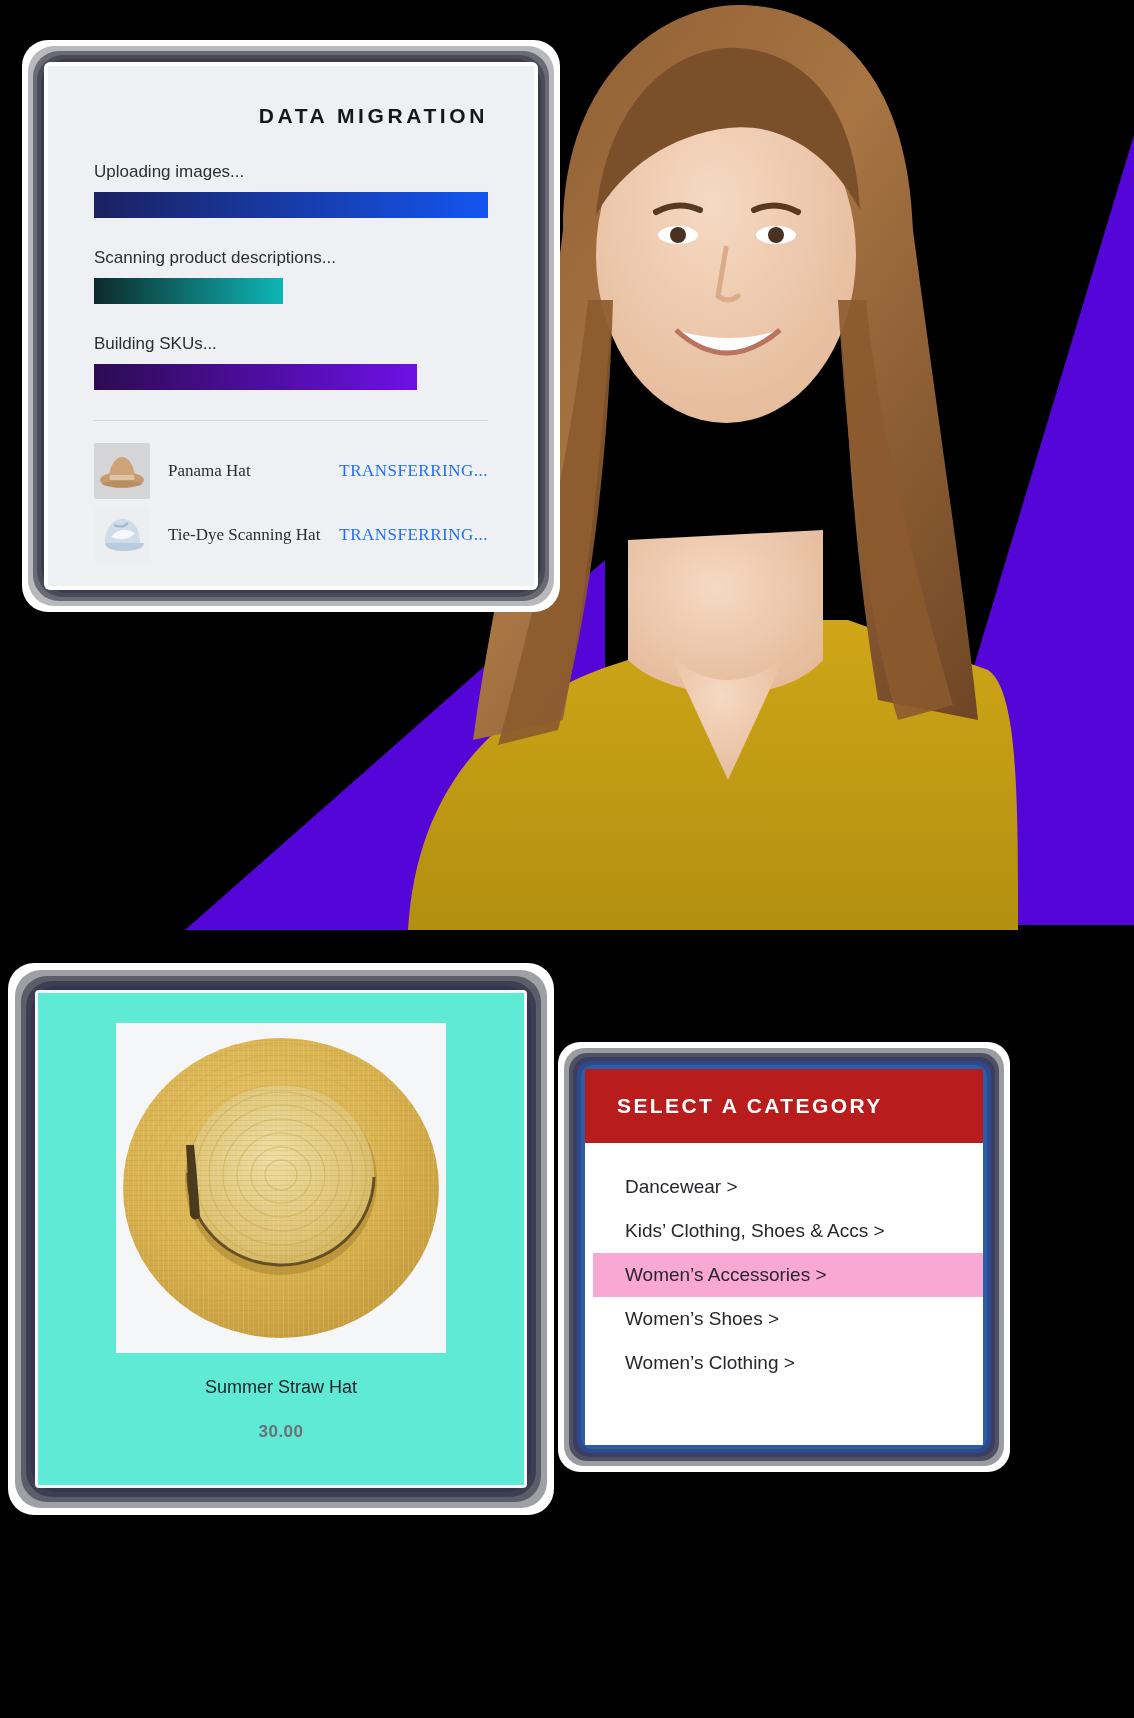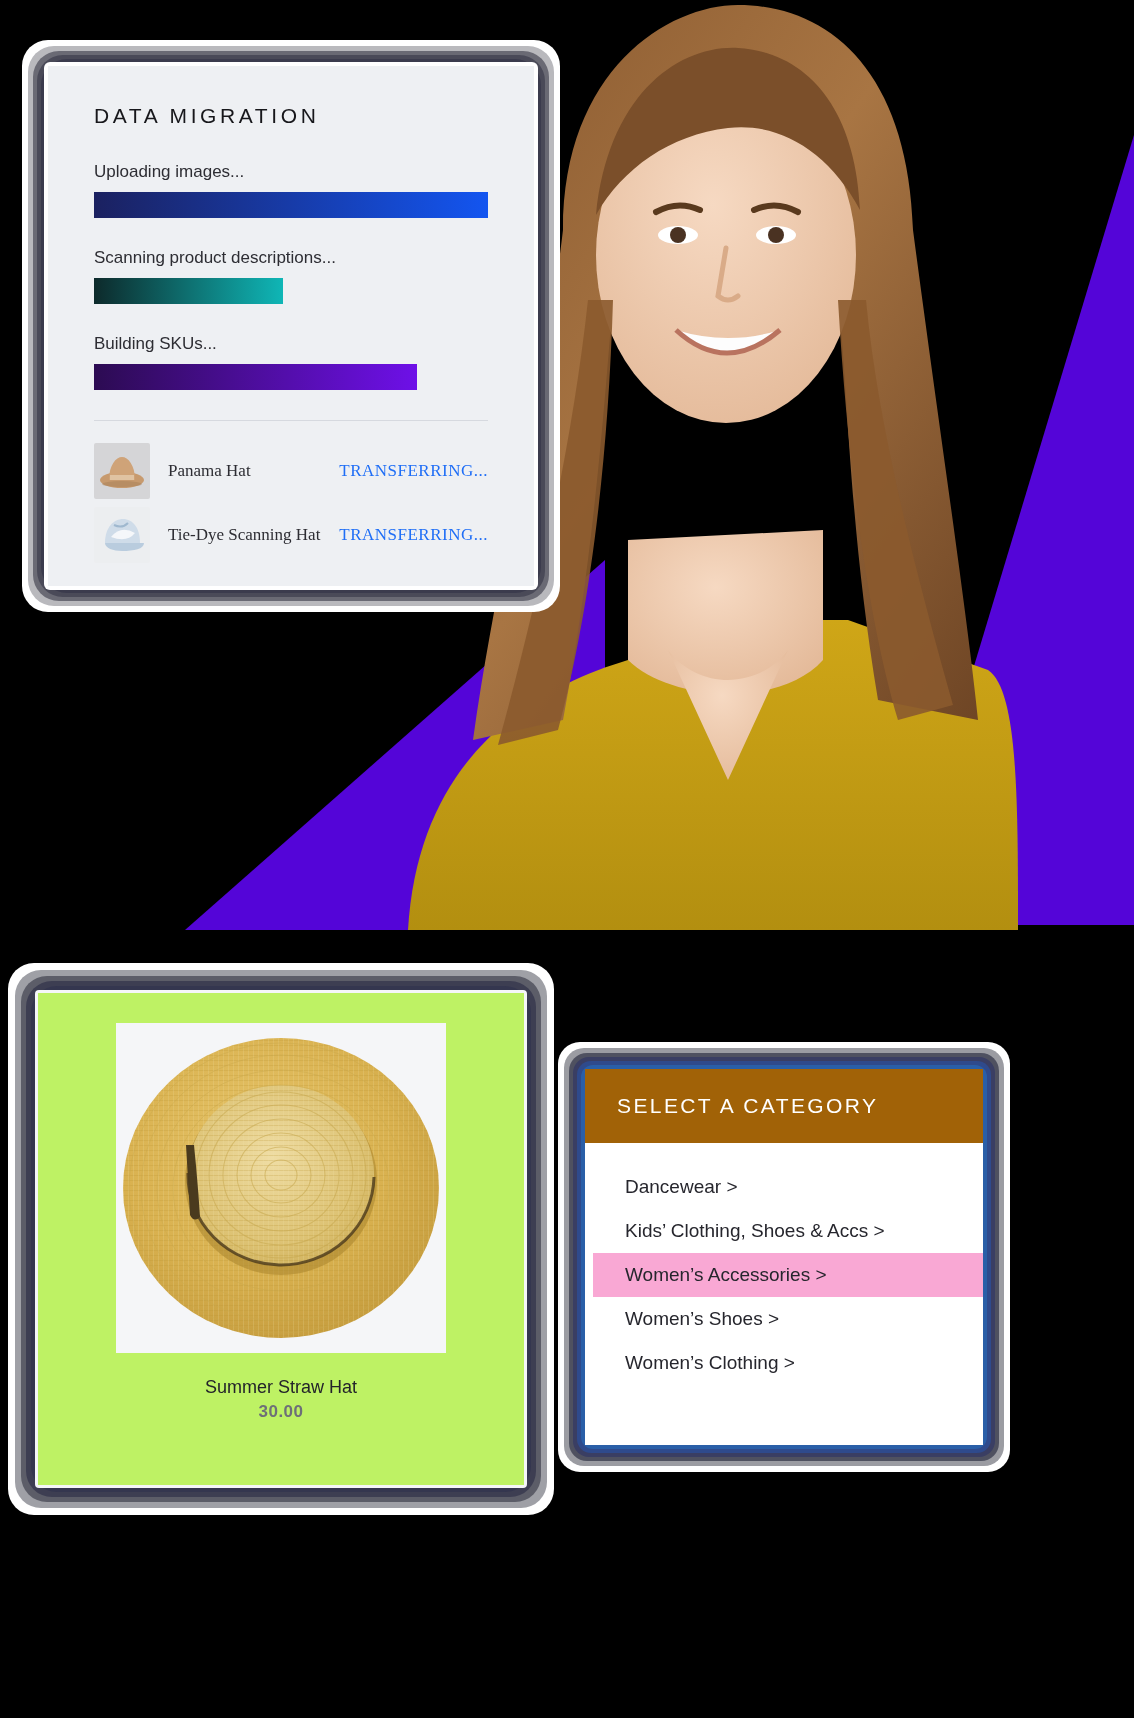--- a/index.html
+++ b/index.html
@@ -23,56 +23,56 @@
   
   #card-migration{left:22px;top:40px;width:538px;height:572px;}
   #card-migration .l0{left:0;top:0;right:0;bottom:0;background:#fff;}
   #card-migration .l1{left:6px;top:6px;right:6px;bottom:6px;background:#b9b9bd;}
   #card-migration .l2{left:11px;top:11px;right:11px;bottom:11px;background:#6a6a74;}
   #card-migration .l3{left:15px;top:15px;right:15px;bottom:15px;background:#4a4a58;}
   #card-migration .l4{left:19px;top:19px;right:19px;bottom:19px;background:#3b3b4d;}
   #card-migration .l5{left:22px;top:22px;right:22px;bottom:22px;background:#fff;border-radius:6px;}
   .mig-body{position:absolute;left:26px;top:26px;right:26px;bottom:26px;
             background:#eef0f3;padding:38px 46px 0 46px;box-sizing:border-box;overflow:hidden;}
-  .mig-title{font-size:21px;letter-spacing:3.6px;font-weight:400;color:#17171b;margin:0 0 34px 0;}
+  .mig-title{font-size:21px;letter-spacing:3.6px;font-weight:700;color:#17171b;margin:0 0 34px 0;text-align:right;}
   .mig-label{font-size:17px;color:#2d2d33;margin:0 0 10px 0;}
   .mig-bar{height:26px;margin:0 0 30px 0;}
   .mig-rule{height:1px;background:#d6d9df;margin:14px 0 22px 0;}
   .mig-row{display:flex;align-items:center;margin-bottom:8px;font-family:Liberation Serif, serif;}
   .thumb{width:56px;height:56px;flex:0 0 56px;margin-right:18px;border-radius:2px;overflow:hidden;}
   .thumb svg{display:block;}
   .mig-name{font-size:17px;color:#2d2d33;flex:1 1 auto;}
   .mig-status{font-size:17px;letter-spacing:.5px;color:#1f6ef6;white-space:nowrap;}
 
   
   #card-product{left:8px;top:963px;width:546px;height:552px;}
   #card-product .l0{left:0;top:0;right:0;bottom:0;background:#fff;}
   #card-product .l1{left:7px;top:7px;right:7px;bottom:7px;background:#9fa0a6;}
   #card-product .l2{left:13px;top:13px;right:13px;bottom:13px;background:#5c5d68;}
   #card-product .l3{left:18px;top:18px;right:18px;bottom:18px;background:#3d3e52;}
   #card-product .l4{left:23px;top:23px;right:23px;bottom:23px;background:#34364f;}
   #card-product .l5{left:27px;top:27px;right:27px;bottom:27px;background:#f5f6f8;border-radius:4px;}
   .prod-body{position:absolute;left:30px;top:30px;right:30px;bottom:30px;
-             background:#bef264;display:flex;flex-direction:column;align-items:center;
+             background:#5eead4;display:flex;flex-direction:column;align-items:center;
              justify-content:flex-start;box-sizing:border-box;padding-top:22px;}
   .prod-img{width:330px;height:330px;margin-top:8px;}
   .prod-img svg{display:block;}
   .prod-name{font-size:18px;color:#23232a;margin-top:24px;}
-  .prod-price{font-size:17px;font-weight:700;color:#6d6f78;margin-top:4px;letter-spacing:.5px;}
+  .prod-price{font-size:17px;font-weight:700;color:#6d6f78;margin-top:24px;letter-spacing:.5px;}
 
   
   #card-category{left:558px;top:1042px;width:452px;height:430px;border-radius:22px;}
   #card-category .l0{left:0;top:0;right:0;bottom:0;background:#fff;border-radius:22px;}
   #card-category .l1{left:6px;top:6px;right:6px;bottom:6px;background:#9b9ca2;border-radius:20px;}
   #card-category .l2{left:11px;top:11px;right:11px;bottom:11px;background:#4f5160;border-radius:18px;}
   #card-category .l3{left:15px;top:15px;right:15px;bottom:15px;background:#3a3e63;border-radius:16px;}
   #card-category .l4{left:19px;top:19px;right:19px;bottom:19px;background:#2f4a8c;border-radius:14px;}
   #card-category .l5{left:23px;top:23px;right:23px;bottom:23px;background:#2a5fa8;border-radius:12px;}
   .cat-body{position:absolute;left:27px;top:27px;right:27px;bottom:27px;background:#fff;overflow:hidden;}
-  .cat-head{background:#a16207;color:#fff;font-size:21px;font-weight:400;
+  .cat-head{background:#b91c1c;color:#fff;font-size:21px;font-weight:700;
             letter-spacing:2.4px;padding:25px 0 25px 32px;box-sizing:border-box;}
   .cat-list{padding:22px 0 0 8px;}
   .cat-item{font-size:19px;color:#26262d;padding:11px 0 11px 32px;}
   .cat-item.selected{background:#f9a8d4;font-weight:400;}
 </style>
 </head>
 <body>
 
 <div class="tri-right"></div>
 <div class="tri-left"></div>

